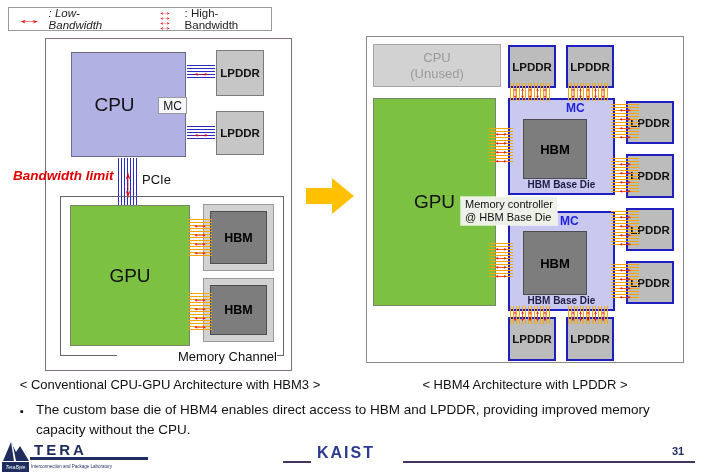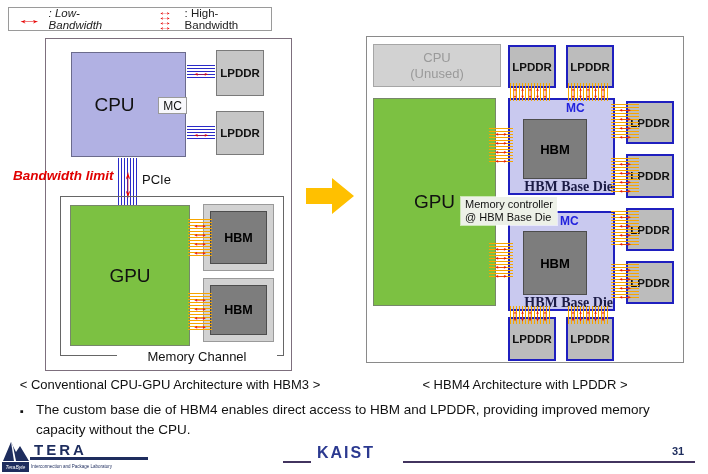--- a/index.html
+++ b/index.html
@@ -39,35 +39,35 @@
   .mc-l{left:86px;top:44px;width:29px;height:17px;background:#f8f8fc;border:1px solid #9a9a9a;
         font-size:12px;font-weight:normal;}
   .lpddr-l{width:48px;background:#c6c6c6;border:1px solid #7a7a7a;font-size:11.5px;}
   .memch{left:14px;top:157px;width:224px;height:160px;border:1px solid #666;}
   .gpu-l{left:24px;top:166px;width:120px;height:141px;background:#7cc142;border:1px solid #77876a;
          font-size:19px;font-weight:normal;}
   .hbm-outer{left:157px;width:71px;background:#d2d2d2;border:1px solid #9a9a9a;}
   .hbm-inner{position:absolute;left:6px;top:6px;right:6px;bottom:6px;background:#7d7d7d;
          border:1px solid #4d4d4d;display:flex;align-items:center;justify-content:center;
          font-size:12.5px;font-weight:bold;color:#000;}
-  .memch-label{left:71px;top:310px;width:160px;text-align:center;font-size:13px;background:#fff;
+  .memch-label{left:71px;top:310px;width:160px;text-align:right;font-size:13px;background:#fff;
          z-index:3;font-weight:normal;}
   .bwlimit{left:13px;top:168px;color:#e00000;font-weight:bold;font-style:italic;font-size:13.5px;z-index:4;}
   .pcie-label{left:96px;top:133px;font-size:13px;font-weight:normal;}
   
   .cpu-unused{left:6px;top:7px;width:128px;height:43px;background:#d2d2d2;border:1px solid #a6a6a6;
          color:#9a9a9a;font-size:13px;font-weight:normal;flex-direction:column;line-height:16px;}
   .gpu-r{left:6px;top:61px;width:123px;height:208px;background:#7cc142;border:1px solid #77876a;
          font-size:19px;font-weight:normal;}
   .die{width:107px;background:#c9c9ef;border:2px solid #1f1fbf;left:141px;}
   .die .mc{position:absolute;top:1px;color:#2222dd;font-size:12px;font-weight:bold;}
   .die .hbm{position:absolute;left:13px;background:#7d7d7d;border:1px solid #4d4d4d;width:62px;
          display:flex;align-items:center;justify-content:center;font-size:13px;font-weight:bold;color:#000;}
-  .die .dielabel{position:absolute;left:0;width:100%;text-align:right;font-size:14px;
-         font-weight:bold;color:#1c1c46;font-family:Liberation Serif, serif;}
+  .die .dielabel{position:absolute;left:0;width:100%;text-align:center;font-size:10px;
+         font-weight:bold;color:#1c1c46;}
   .lpddr-r{width:48px;background:#bcbcbc;border:2px solid #1f1fbf;font-size:11.5px;}
   .memctrl{left:94px;top:160px;background:#edf1e8;padding:1px 4px;font-size:11px;line-height:13px;
          z-index:5;white-space:nowrap;box-shadow:0 0 0 1px rgba(255,255,255,.6);}
   
   .caption{top:377px;font-size:13px;text-align:center;font-weight:normal;color:#111;}
   #bullet{left:8px;top:400px;width:688px;display:flex;font-size:13.5px;line-height:20px;}
   #bullet .marker{width:28px;text-align:center;font-size:11px;padding-top:1px;}
   #bullet .btxt{width:650px;}
   
   .navy{color:#1e2d5e;}

